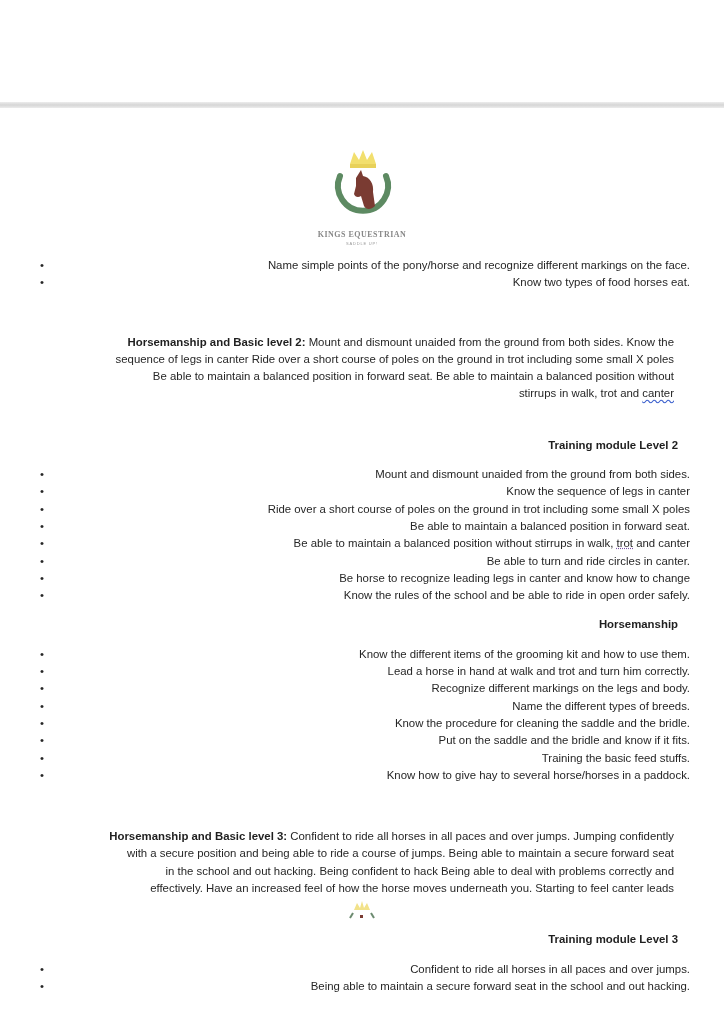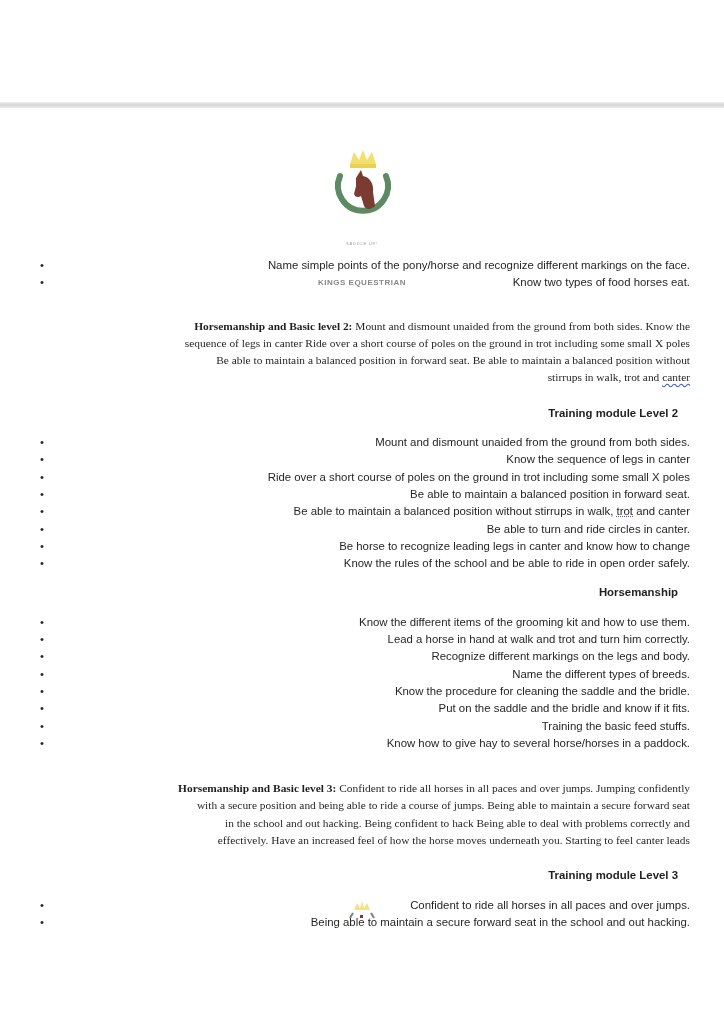--- a/index.html
+++ b/index.html
@@ -8,34 +8,34 @@
     font-family:"Liberation Sans", sans-serif; color:#222;
   }
   .top-blank { position:absolute; left:0; top:0; width:724px; height:102px; background:#ffffff; }
   .page-divider {
     position:absolute; left:0; top:102px; width:724px; height:6px;
     background:linear-gradient(#ececec,#d6d6d6 50%,#ececec);
   }
   .logo { position:absolute; left:326px; top:148px; width:74px; height:80px; }
   .logo-text {
     position:absolute; left:290px; top:230px; width:144px; text-align:center;
-    font-family:Liberation Sans, sans-serif; font-size:8px; font-weight:bold; color:#888; letter-spacing:0.5px;margin-top:48px;
+    font-family:Liberation Serif, serif; font-size:8px; font-weight:bold; color:#888; letter-spacing:0.5px;
   }
   .logo-sub {
     position:absolute; left:290px; top:241px; width:144px; text-align:center;
     font-family:"Liberation Sans", sans-serif; font-size:4px; color:#999; letter-spacing:0.8px;
   }
   .content {
     position:absolute; left:40px; top:257px; width:650px;
     font-size:11.4px; line-height:17.3px; color:#262626;text-align:right;
   }
   ul { list-style:none; margin:0; padding:0; }
   li { position:relative; padding-left:10px; white-space:nowrap; }
   li::before { content:"•"; position:absolute; left:0; top:0; }
-  .para { margin:0;font-family:Liberation Serif, serif; }
+  .para { margin:16px; }
   .para b { font-weight:bold; color:#1f1f1f; }
   .heading { font-weight:bold; margin:12px; color:#1f1f1f; }
   .gap1 { height:26px; }
   .gap2 { height:6px; }
   .gap3 { height:28px; }
   .spell { text-decoration:underline; text-decoration-color:#3a5fcd; text-decoration-style:wavy; }
   .spell-dot { text-decoration:underline dotted #7a52a8;margin-top:9px; }
   .footer-logo { position:absolute; left:344px; top:900px; width:36px; height:20px; }
 </style>
 </head>

